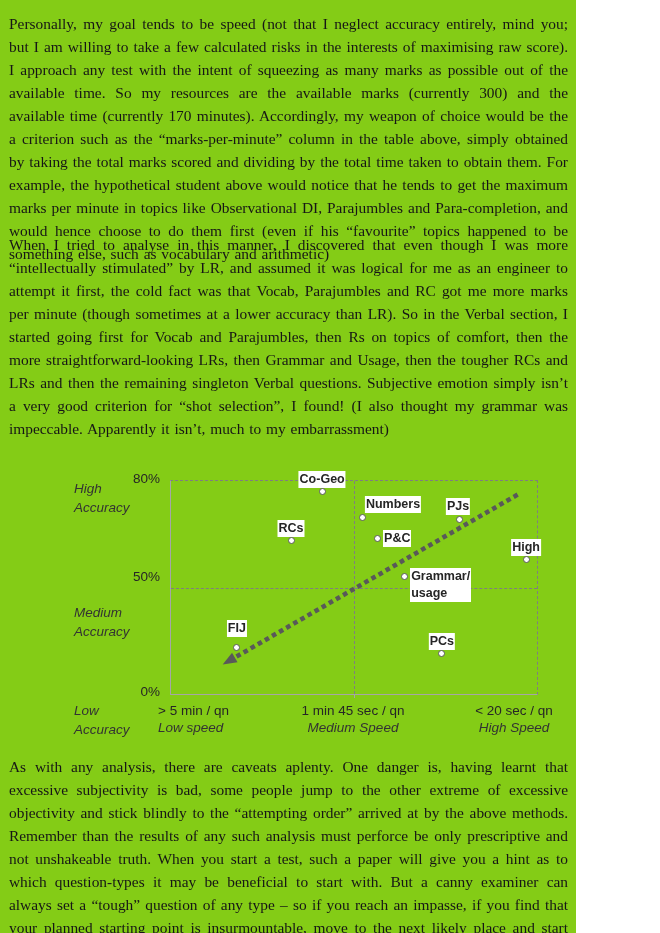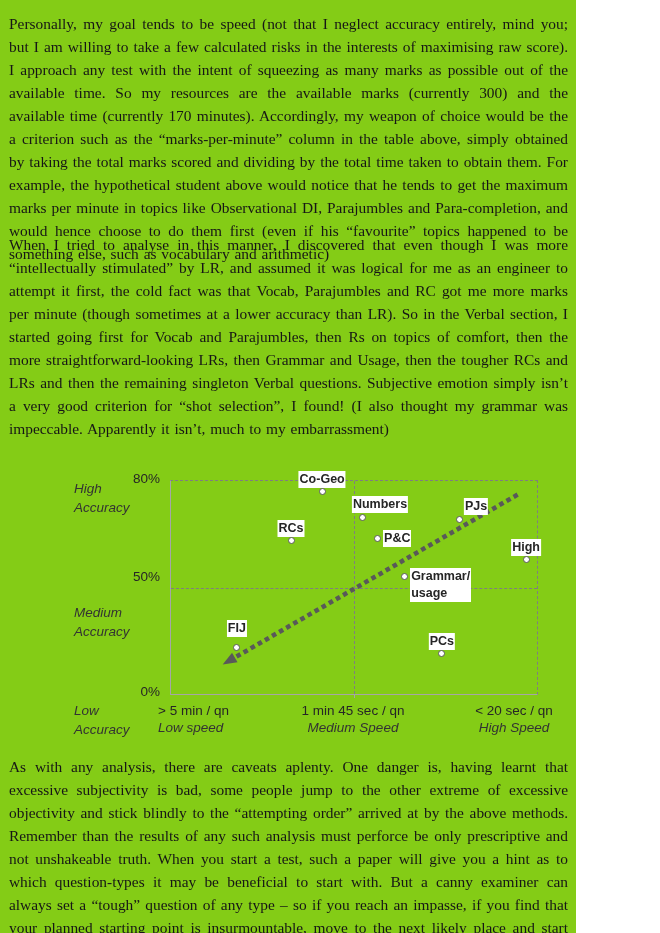--- a/index.html
+++ b/index.html
@@ -61,27 +61,27 @@
     <div class="plot">
       <div class="grid-h50"></div>
       <div class="grid-vmid"></div>
       <div class="axis-tick-mid"></div>
     <svg width="366" height="213" class="arrow-svg">
           <line x1="65.52929953294922" y1="175.55870423185914" x2="348.066" y2="12.780000000000001" stroke="#595959" stroke-width="4.6" stroke-dasharray="4.6 3.6"></line>
           <polygon points="51.66559112138671,183.54604353097312 66.54198386557435,181.322771410723 61.05068809743348,171.79147187777377" fill="#595959"></polygon>
         </svg>
         <div class="dot-label" style="left: 151.158px; bottom: 206.35px; transform: translateX(-50%);">Co-Geo</div>
         <div class="dot" title="Co-Geo" style="left: 147.658px; top: 7.15px;"></div>
-        <div class="dot-label" style="left: 209px; bottom: 180.79px; transform: translateX(-50%);">Numbers</div>
+        <div class="dot-label" style="left: 222px; bottom: 180.79px; transform: translateX(-50%);">Numbers</div>
         <div class="dot" title="Numbers" style="left: 187.552px; top: 32.71px;"></div>
         <div class="dot-label" style="left: 120.048px; bottom: 157.36px; transform: translateX(-50%);">RCs</div>
         <div class="dot" title="RCs" style="left: 116.548px; top: 56.14px;"></div>
         <div class="dot-label" style="left: 212.058px; top: 48.51px;">P&amp;C</div>
         <div class="dot" title="P&amp;C" style="left: 202.558px; top: 54.01px;"></div>
-        <div class="dot-label" style="left: 305px; bottom: 178.66px; transform: translateX(-50%);">PJs</div>
+        <div class="dot-label" style="left: 287px; bottom: 178.66px; transform: translateX(-50%);">PJs</div>
         <div class="dot" title="PJs" style="left: 284.542px; top: 34.84px;"></div>
         <div class="dot-label" style="left: 355.02px; bottom: 138.19px; transform: translateX(-50%);">High</div>
         <div class="dot" title="Vocab" style="left: 351.52px; top: 75.31px;"></div>
         <div class="dot-label" style="left: 239.142px; top: 86.85px;">Grammar/
 usage</div>
         <div class="dot" title="Grammar/usage" style="left: 229.642px; top: 92.35px;"></div>
         <div class="dot-label" style="left: 65.88px; bottom: 57px; transform: translateX(-50%);">FIJ</div>
         <div class="dot" title="FIJ" style="left: 62.38px; top: 162.64px;"></div>
         <div class="dot-label" style="left: 270.84px; bottom: 44.47px; transform: translateX(-50%);">PCs</div>
         <div class="dot" title="PCs" style="left: 267.34px; top: 169.03px;"></div>

